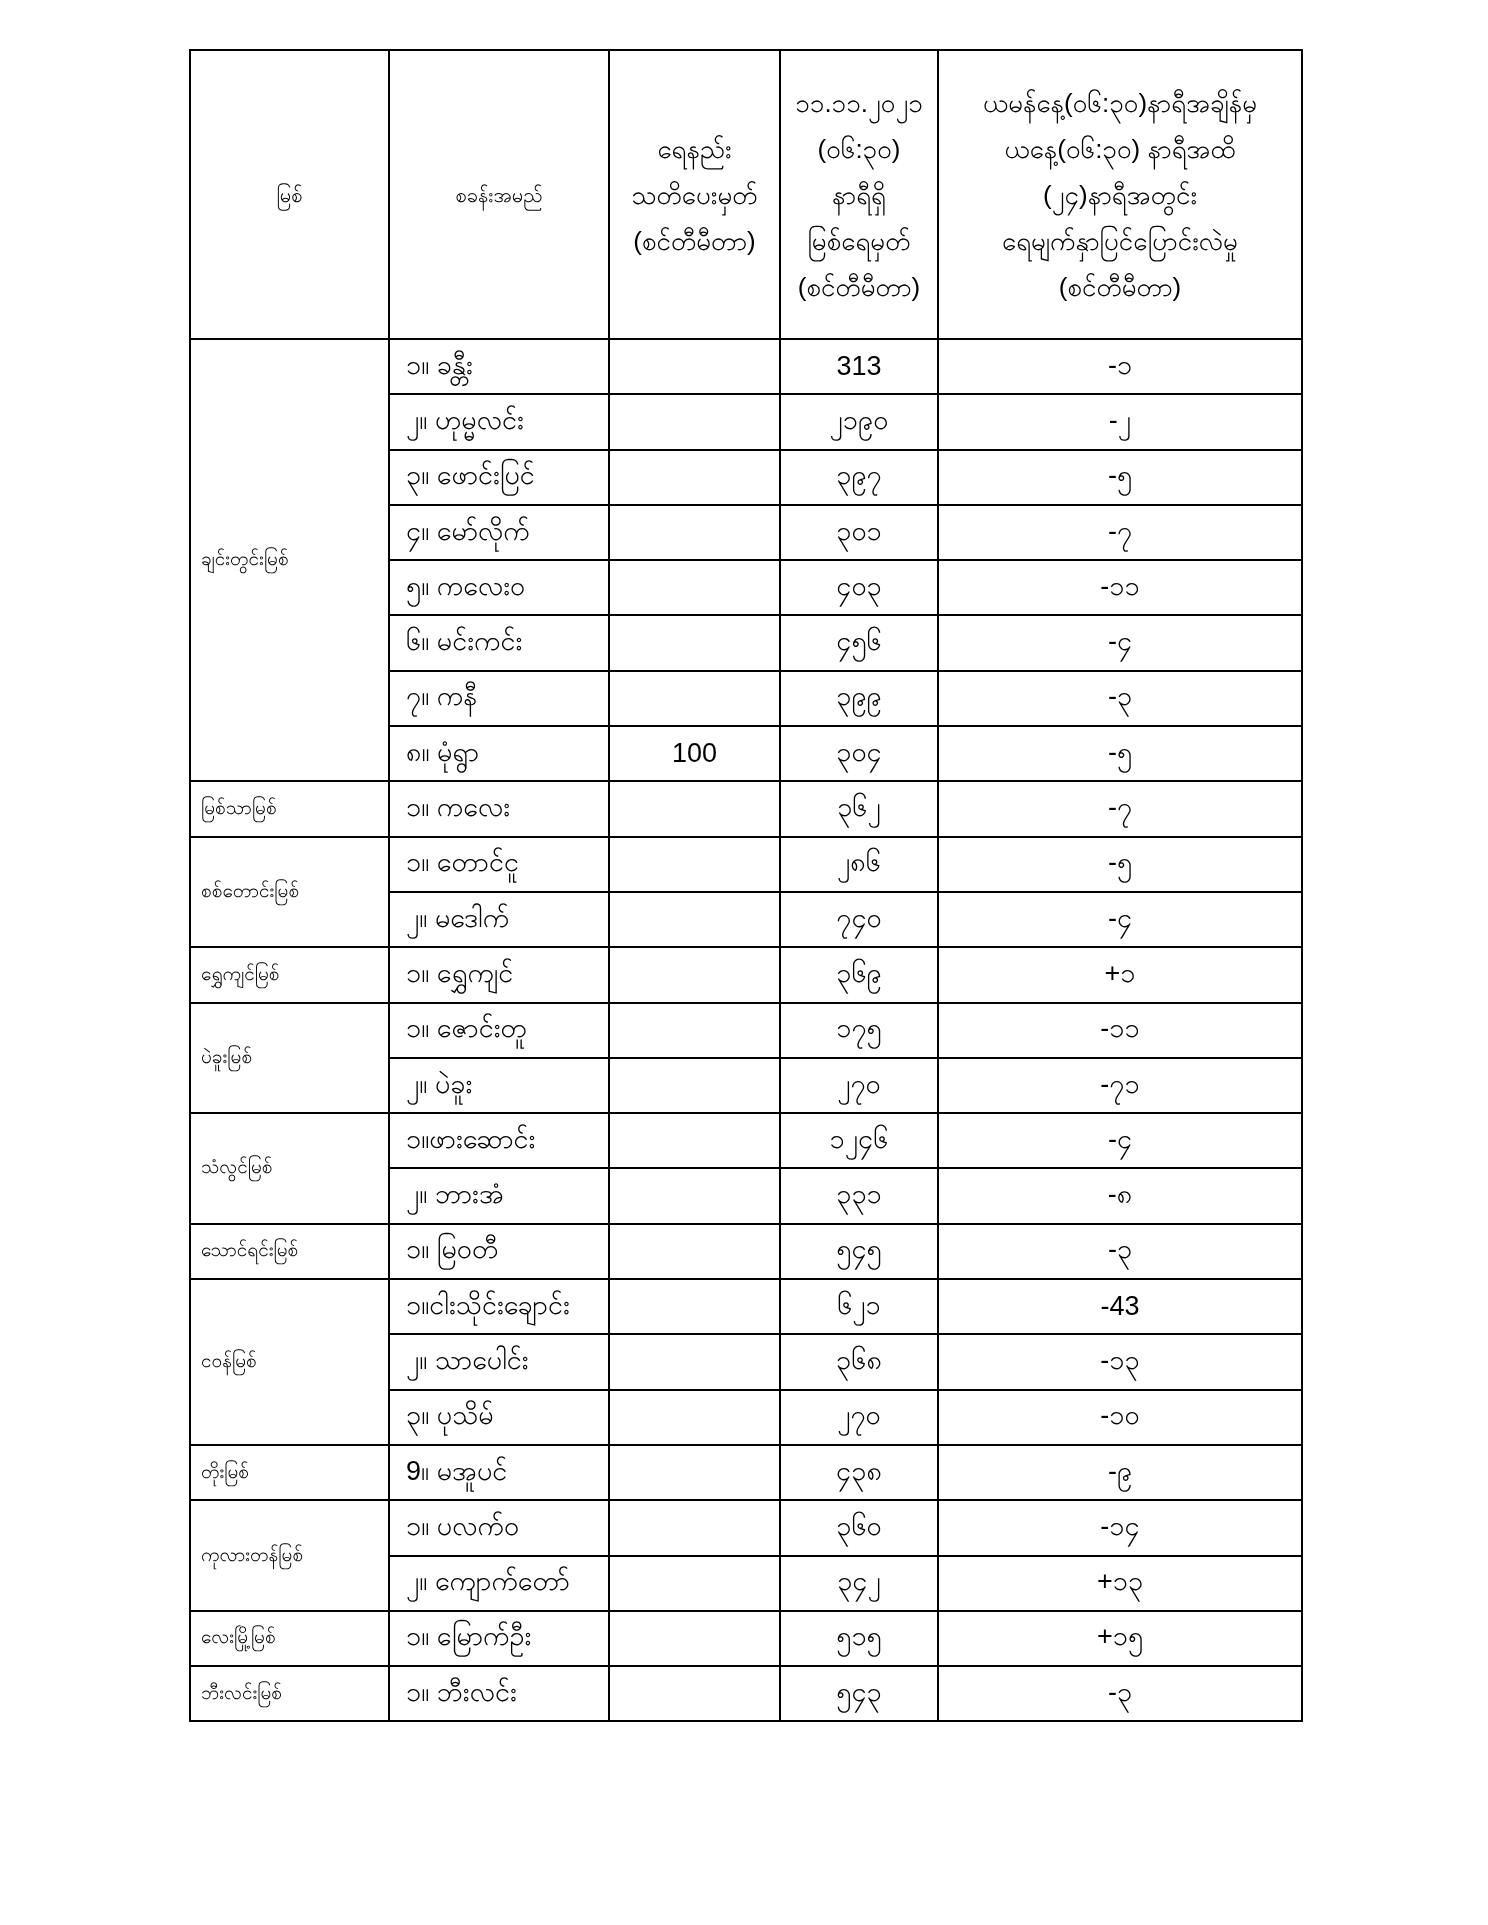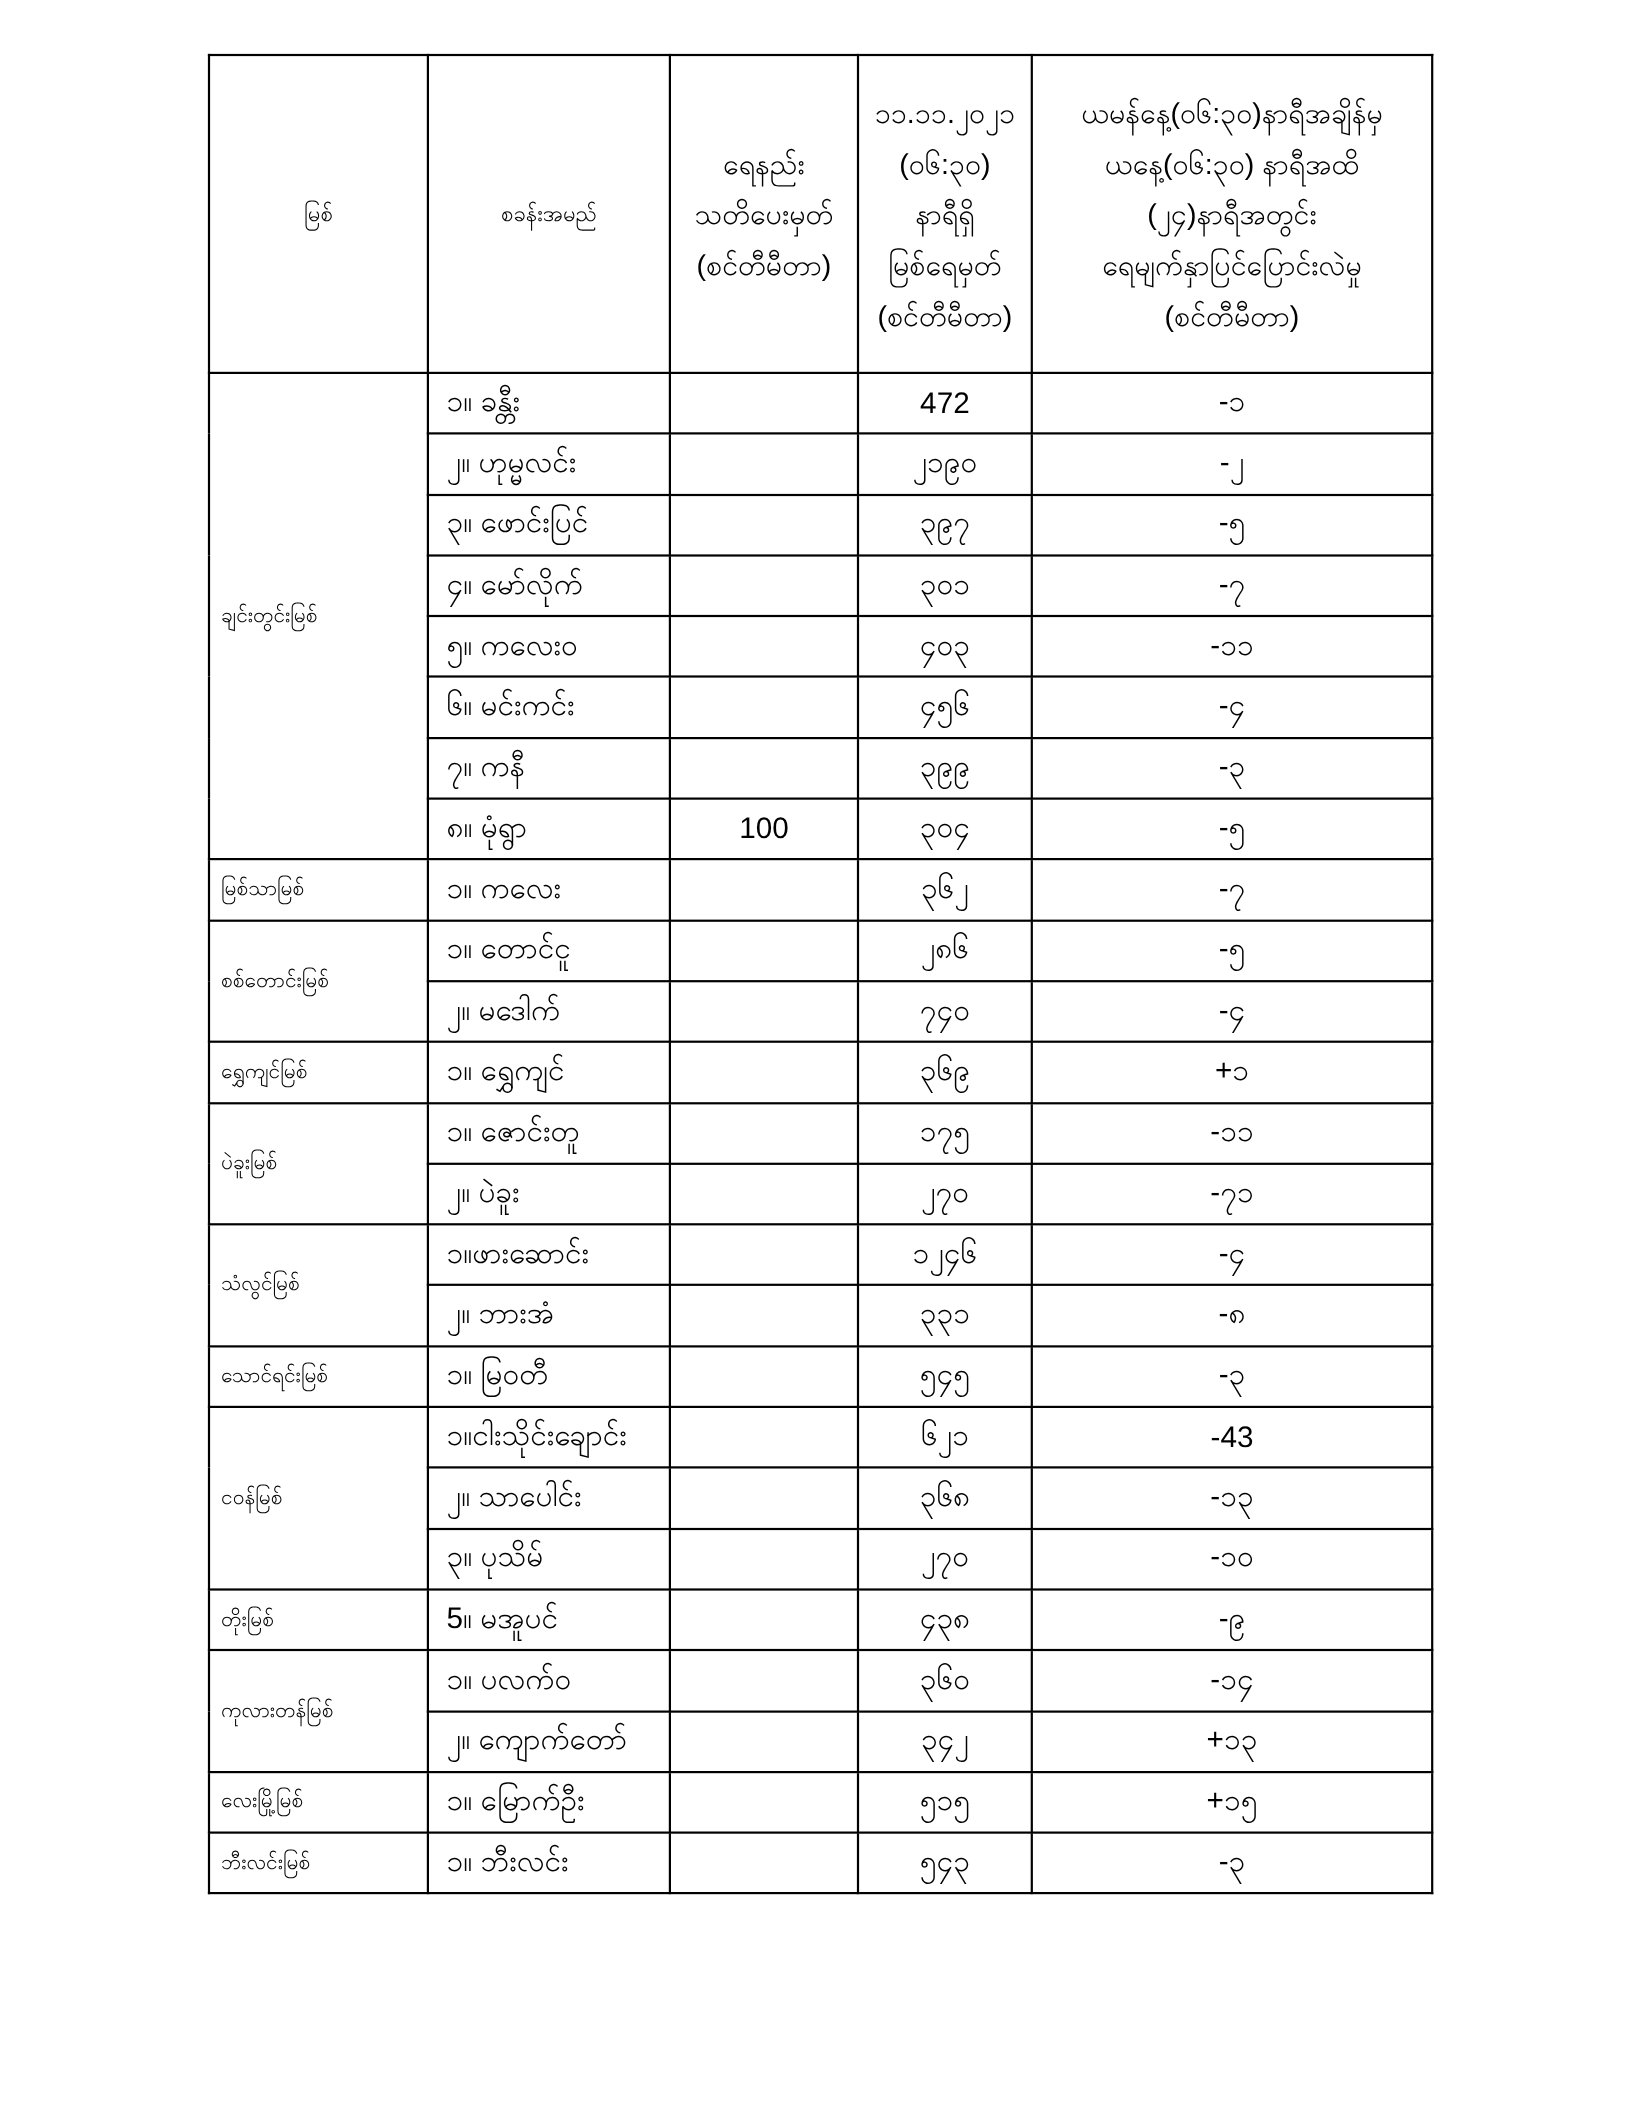--- a/index.html
+++ b/index.html
@@ -99,21 +99,21 @@
 (၂၄)နာရီအတွင်း
 ရေမျက်နှာပြင်ပြောင်းလဲမှု
 (စင်တီမီတာ)</th>
       </tr>
     </thead>
     <tbody>
         <tr>
           <td class="river" rowspan="8">ချင်းတွင်းမြစ်</td>
           <td class="station">၁။ ခန္တီး</td>
           <td class="num"></td>
-          <td class="num">472</td>
+          <td class="num">313</td>
           <td class="num">-၁</td>
         </tr>
         <tr>
           <td class="station">၂။ ဟုမ္မလင်း</td>
           <td class="num"></td>
           <td class="num">၂၁၉၀</td>
           <td class="num">-၂</td>
         </tr>
         <tr>
           <td class="station">၃။ ဖောင်းပြင်</td>
@@ -225,21 +225,21 @@
           <td class="num">-၁၃</td>
         </tr>
         <tr>
           <td class="station">၃။ ပုသိမ်</td>
           <td class="num"></td>
           <td class="num">၂၇၀</td>
           <td class="num">-၁၀</td>
         </tr>
         <tr>
           <td class="river" rowspan="1">တိုးမြစ်</td>
-          <td class="station">5။ မအူပင်</td>
+          <td class="station">9။ မအူပင်</td>
           <td class="num"></td>
           <td class="num">၄၃၈</td>
           <td class="num">-၉</td>
         </tr>
         <tr>
           <td class="river" rowspan="2">ကုလားတန်မြစ်</td>
           <td class="station">၁။ ပလက်ဝ</td>
           <td class="num"></td>
           <td class="num">၃၆၀</td>
           <td class="num">-၁၄</td>

